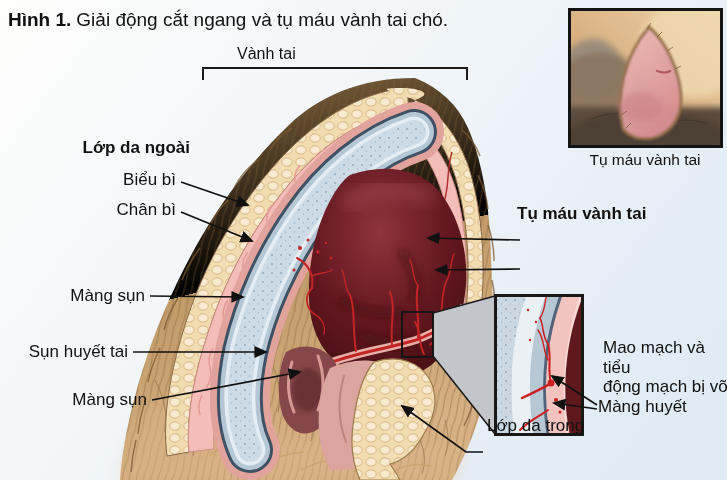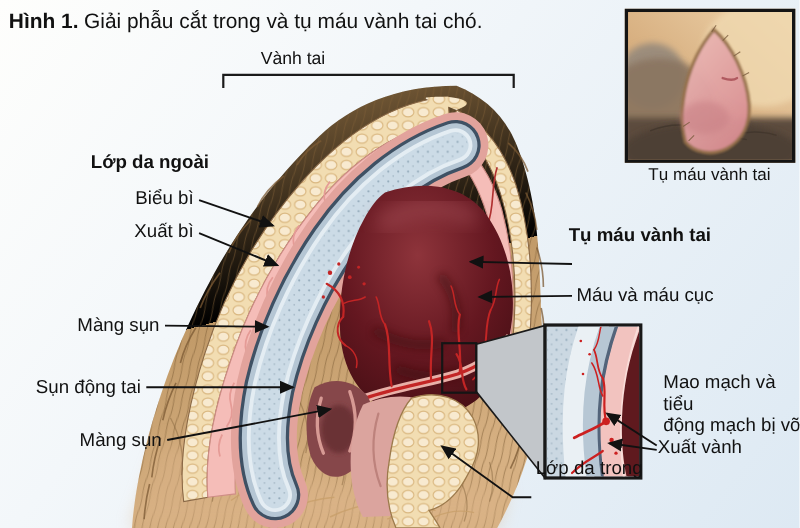--- a/index.html
+++ b/index.html
@@ -246,37 +246,36 @@
       <path d="M152,400 L300,372" marker-end="url(#arr)"></path>
       <path d="M520,240 L428,238" marker-end="url(#arr)"></path>
       <path d="M520,269 L436,270" marker-end="url(#arr)"></path>
       <path d="M483,452 L466,452 L402,406" marker-end="url(#arr)"></path>
       <path d="M597,405 L552,376" marker-end="url(#arr)"></path>
       <path d="M597,409 L554,403" marker-end="url(#arr)"></path>
     </g>
   </svg>
 
   <div class="title">
-    <span class="bold">Hình 1.</span><span>Giải phẫu cắt trong và tụ máu vành tai chó.</span>
+    <span class="bold">Hình 1.</span><span>Giải động cắt ngang và tụ máu vành tai chó.</span>
   </div>
 
   <div class="bracket-label">Vành tai</div>
 
   <div class="lbl b ra" style="left:40px;top:138px;width:150px;">Lớp da ngoài</div>
   <div class="lbl ra" style="left:40px;top:170px;width:136px;">Biểu bì</div>
-  <div class="lbl ra" style="left:40px;top:200px;width:136px;">Xuất bì</div>
+  <div class="lbl ra" style="left:40px;top:200px;width:136px;">Chân bì</div>
   <div class="lbl ra" style="left:30px;top:286px;width:115px;">Màng sụn</div>
-  <div class="lbl ra" style="left:20px;top:342px;width:108px;">Sụn động tai</div>
+  <div class="lbl ra" style="left:20px;top:342px;width:108px;">Sụn huyết tai</div>
   <div class="lbl ra" style="left:32px;top:390px;width:115px;">Màng sụn</div>
 
   <div class="lbl b" style="left:517px;top:204px;">Tụ máu vành tai</div>
-  <div class="lbl" style="left:524px;top:259px;">Máu và máu cục</div>
   <div class="lbl multiline" style="left:588px;top:338px;width:134px;white-space:pre-line;margin-left:15px;">Mao mạch và tiểu
 động mạch bị vỡ</div>
-  <div class="lbl" style="left:598px;top:397px;">Xuất vành</div>
+  <div class="lbl" style="left:598px;top:397px;">Màng huyết</div>
   <div class="lbl" style="left:487px;top:416px;">Lớp da trong</div>
 
   <div class="photo">
     <svg width="149" height="134" viewBox="0 0 149 134">
       <defs>
         <linearGradient id="photoBg" x1="0" y1="1" x2="1" y2="0">
           <stop offset="0" stop-color="#c89763"></stop>
             <stop offset="1" stop-color="#eed3ab"></stop>
         </linearGradient>
         <linearGradient id="earGrad" x1="0" y1="0" x2="0.6" y2="1">

